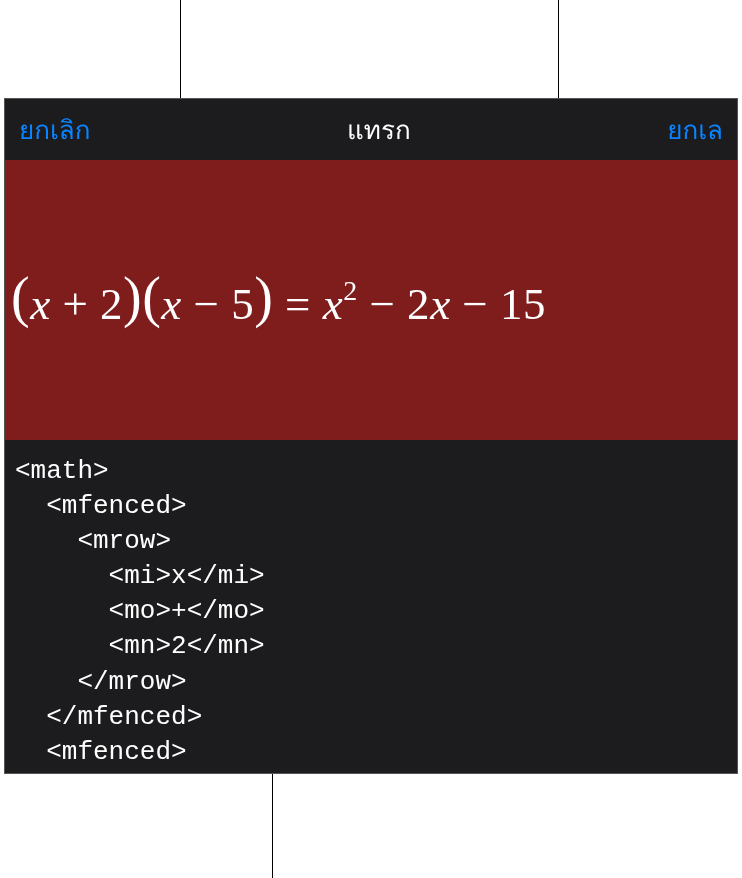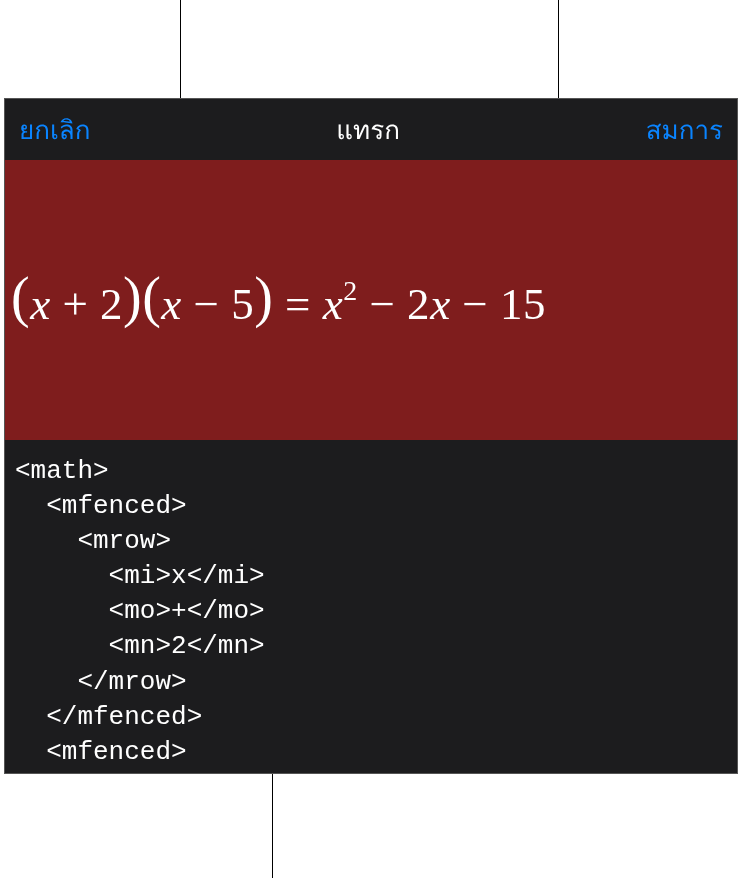--- a/index.html
+++ b/index.html
@@ -112,21 +112,21 @@
 </head>
 <body>
 
 <div class="callout-line-top callout-top-1"></div>
 <div class="callout-line-top callout-top-2"></div>
 
 <div class="panel">
   <div class="header">
     <span class="btn">ยกเลิก</span>
     <span class="title">แทรก</span>
-    <span class="btn">สมการ</span>
+    <span class="btn">ยกเล</span>
   </div>
 
   <div class="preview">
     <span class="eqn"><span class="paren">(</span><span class="var">x</span> + 2<span class="paren">)(</span><span class="var">x</span> − 5<span class="paren">)</span> = <span class="var">x</span><sup>2</sup> − 2<span class="var">x</span> − 15</span>
   </div>
 
   <div class="code-area"><span>&lt;math&gt;</span>
 <span>  &lt;mfenced&gt;</span>
 <span>    &lt;mrow&gt;</span>
 <span>      &lt;mi&gt;x&lt;/mi&gt;</span>

